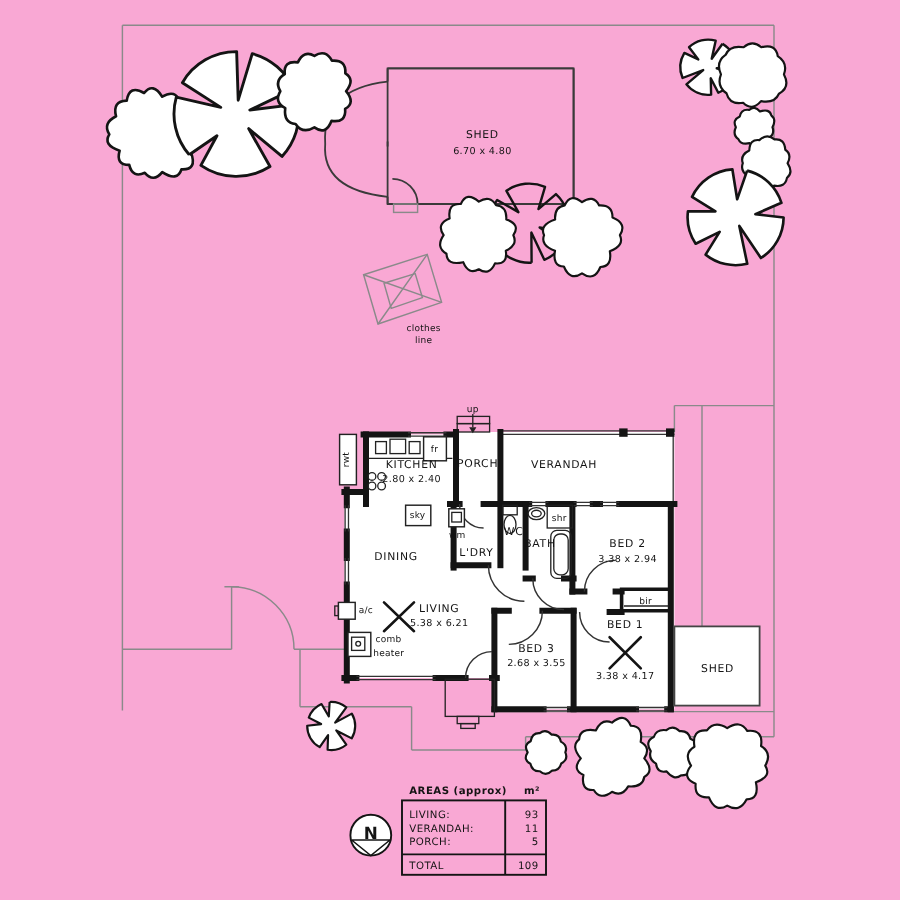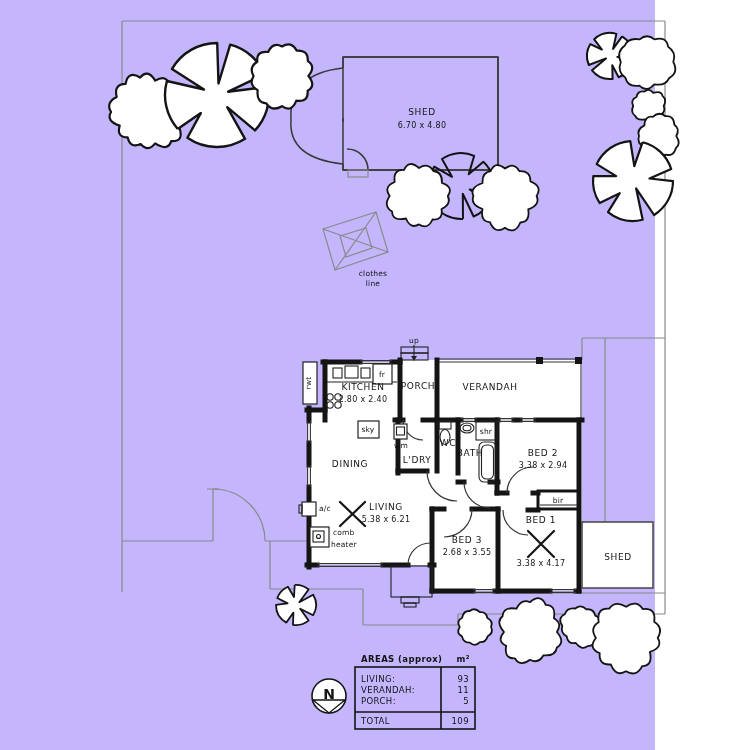--- a/index.html
+++ b/index.html
@@ -1,16 +1,16 @@
 <!DOCTYPE html>
 <html><head>
 <meta charset="utf-8">
 <style>
   html,body{margin:0;padding:0;background:#fff;}
-  .stage{width:635px;height:750px;position:relative;background:#c4b5fd;padding-left:20px;}
+  .stage{width:750px;height:750px;position:relative;background:#f9a8d4;}
   svg text{font-family:"DejaVu Sans","Liberation Sans",sans-serif;fill:#141414;}
   .lbl{font-size:9px;letter-spacing:.6px;font-weight:500;}
   .dim{font-size:8px;letter-spacing:.3px;}
   .sm{font-size:7.5px;letter-spacing:.2px;}
   .tb{font-size:8.5px;letter-spacing:.4px;}
   .north{font-size:14px;font-weight:bold;}
   .thin{stroke:#8a8a8a;stroke-width:1.2;fill:none;}
   .med{stroke:#3a3a3a;stroke-width:1.5;fill:none;}
   .wall{stroke:#141414;stroke-width:5;fill:none;stroke-linecap:square;}
   .wall3{stroke:#141414;stroke-width:3;fill:none;stroke-linecap:square;}

